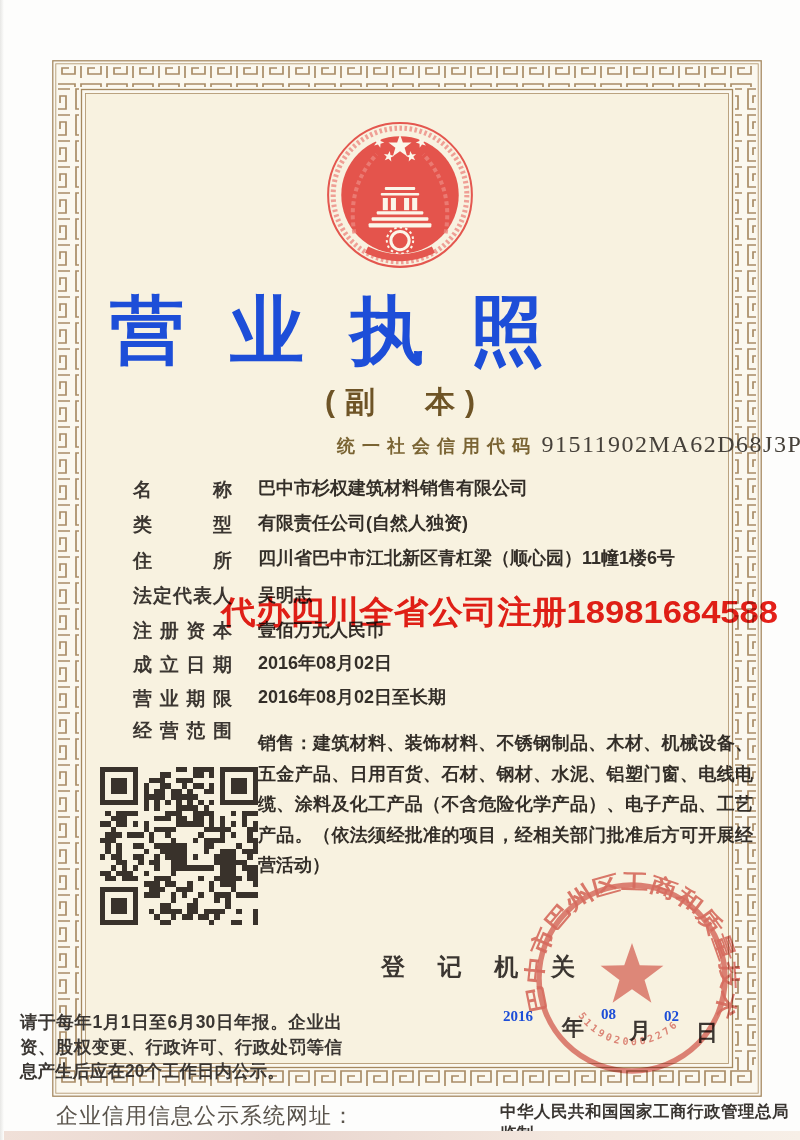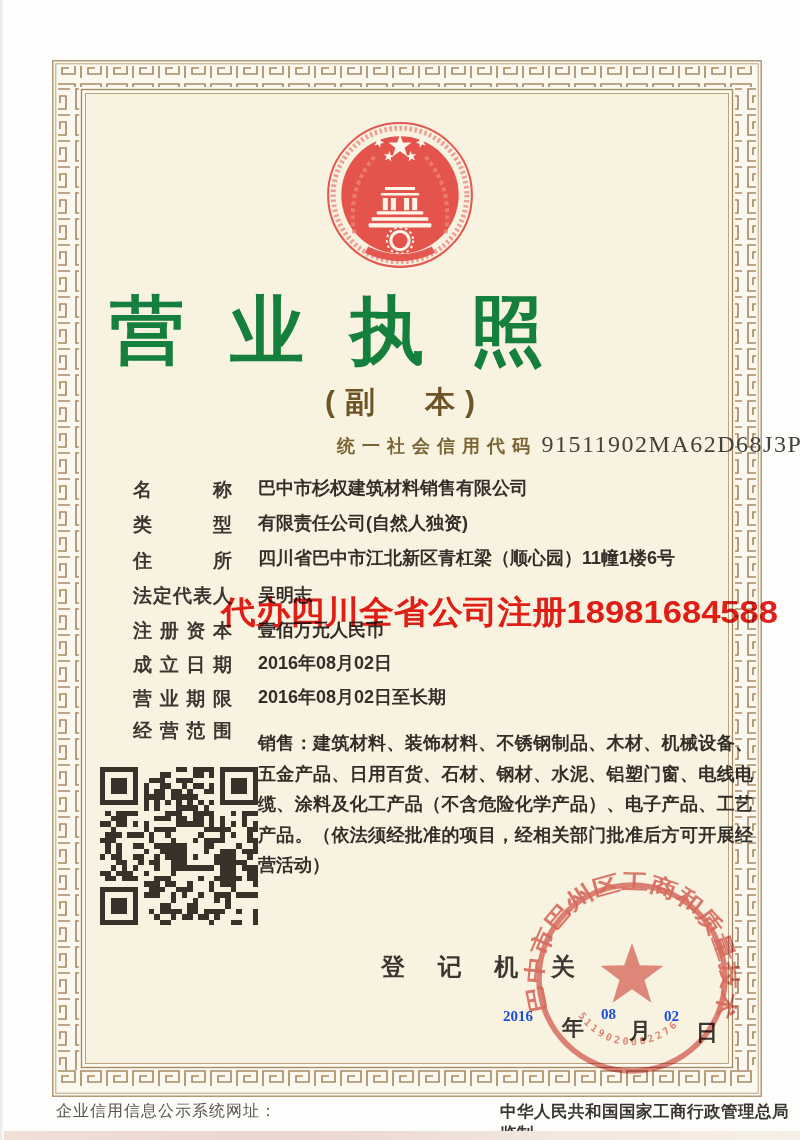--- a/index.html
+++ b/index.html
@@ -4,21 +4,21 @@
 <style>
   html,body{margin:0;padding:0;background:#ffffff;}
   .page{position:relative;width:800px;height:1140px;background:#fdfdfc;overflow:hidden;
         font-family:"Liberation Sans",sans-serif;color:#332f29;}
   
   #frame-svg{position:absolute;left:52px;top:60px;width:710px;height:1037px;}
   
   #emblem{position:absolute;left:324px;top:116px;width:152px;height:162px;}
   
   .title{position:absolute;left:0;top:282px;width:636px;text-align:center;
-         font-size:74px;font-weight:900;color:#15803d;letter-spacing:46px;padding-left:64px;
+         font-size:74px;font-weight:900;color:#1d4ed8;letter-spacing:46px;padding-left:64px;
          box-sizing:border-box;font-family:"Liberation Sans",sans-serif;}
   .subtitle{position:absolute;left:0;top:382px;width:800px;text-align:center;
             font-size:30px;font-weight:700;color:#6e5426;letter-spacing:10px;padding-left:10px;box-sizing:border-box;}
   .codeline{position:absolute;left:337px;top:431px;white-space:nowrap;}
   .codeline .lbl{font-size:18px;font-weight:700;color:#7a6433;letter-spacing:7px;}
   .codeline .val{font-size:24px;color:#46413a;letter-spacing:1.5px;font-family:"Liberation Serif",serif;}
   
   .frow{position:absolute;left:133px;width:625px;}
   .flabel{position:absolute;left:0;top:0;width:99px;font-size:19px;font-weight:600;color:#3b3631;
           text-align:justify;text-align-last:justify;}
@@ -35,21 +35,21 @@
            letter-spacing:13px;white-space:nowrap;}
   
   .dateline{position:absolute;left:0;top:0;width:800px;height:0;}
   .d-num{position:absolute;font-size:15px;font-weight:700;color:#1d4ed8;font-family:"Liberation Serif",serif;}
   .d-cjk{position:absolute;font-size:22px;font-weight:600;color:#3b3631;}
   
   #seal{position:absolute;left:524px;top:872px;width:216px;height:212px;mix-blend-mode:multiply;opacity:.92;z-index:20;}
   
   .notice{position:absolute;left:20px;top:1010px;width:322px;font-size:17.5px;line-height:24.5px;
           font-weight:600;color:#3a3632;z-index:25;text-align:justify;}
-  .site-label{position:absolute;left:56px;top:1101px;font-size:16px;color:#5a544c;letter-spacing:1px;}
+  .site-label{position:absolute;left:56px;top:1101px;font-size:22px;color:#5a544c;letter-spacing:1px;}
   .site-url{position:absolute;left:446px;top:1080px;font-size:15px;color:#3a3632;
             font-family:"DejaVu Sans Mono",monospace;letter-spacing:1px;z-index:25;}
   .supervisor{position:absolute;left:500px;top:1101px;font-size:16.5px;font-weight:600;color:#3a3632;letter-spacing:.5px;}
   
   .scan-strip{position:absolute;left:0;bottom:0;width:800px;height:9px;
               background:linear-gradient(90deg,#f0e0d8 0%,#e9d6cf 35%,#f3e7de 70%,#f7efe7 100%);}
   .scan-edge{position:absolute;left:0;top:0;width:4px;height:1140px;
              background:linear-gradient(90deg,#e7e7e5,#fdfdfc);}
 </style>
 </head>
@@ -577,18 +577,19 @@
     <path id="seal-arc-top" d="M -84 34 A 90 90 0 1 1 84 34" fill="none"></path>
     <path id="seal-arc-bot" d="M -56 34 A 64 64 0 0 0 56 34" fill="none"></path>
     <text font-size="22" font-weight="700" fill="#d9655e" opacity="0.92" font-family="Liberation Sans, sans-serif">
       <textPath href="#seal-arc-top" startOffset="2" textLength="485" lengthAdjust="spacingAndGlyphs">巴中市巴州区工商和质量技术监督管理局</textPath>
     </text>
     <text font-size="10" font-weight="700" fill="#dd756e" opacity="0.9" letter-spacing="3" font-family="DejaVu Sans Mono, monospace">
       <textPath href="#seal-arc-bot" startOffset="4">5119020002276</textPath>
     </text>
   </svg>
 
+  <div class="notice">请于每年1月1日至6月30日年报。企业出资、股权变更、行政许可、行政处罚等信息产生后应在20个工作日内公示。</div>
   <div class="site-label">企业信用信息公示系统网址：</div>
   <div class="supervisor">中华人民共和国国家工商行政管理总局监制</div>
 
   <div class="scan-strip"></div>
   <div class="scan-edge"></div>
 </div>
 
 </body></html>

